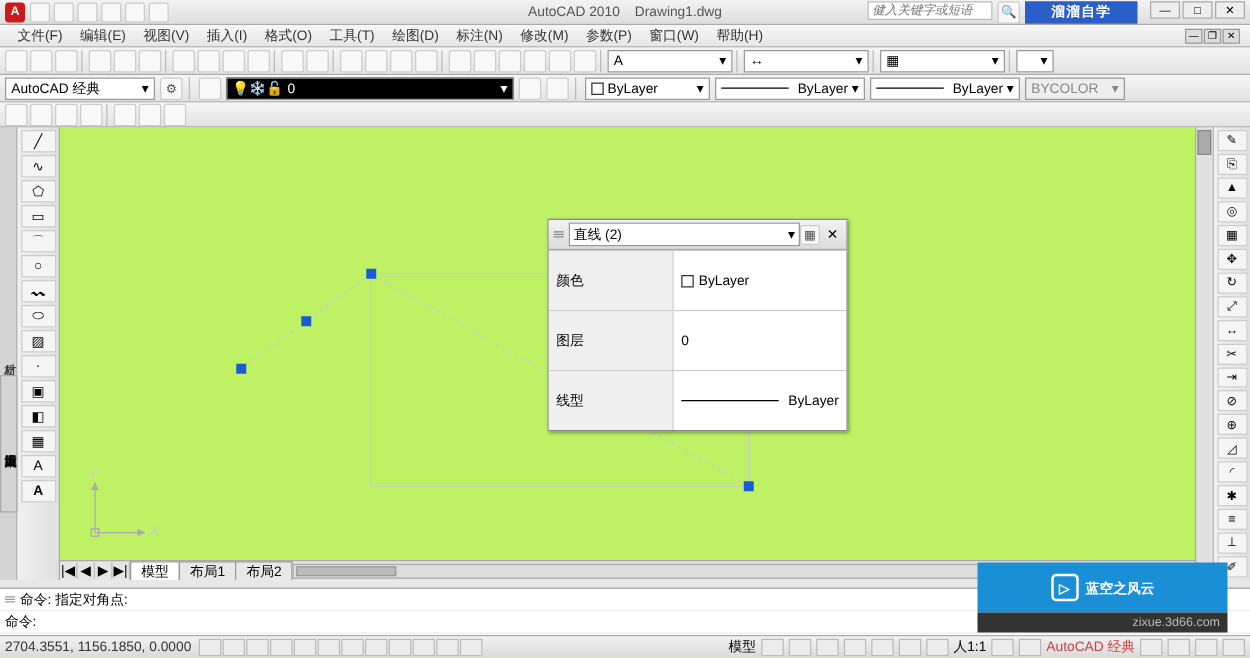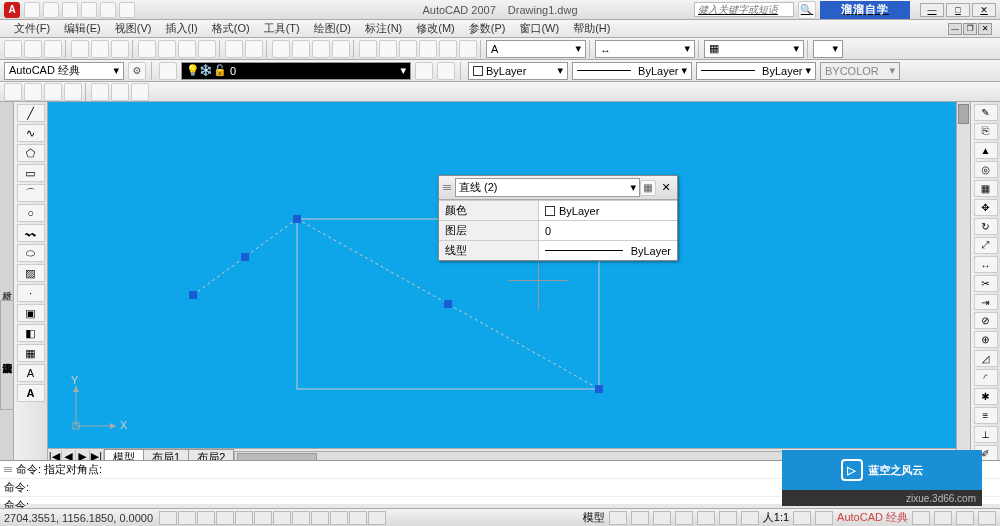--- a/index.html
+++ b/index.html
@@ -2,70 +2,70 @@
 <html><head>
 <meta charset="utf-8">
 <style>
 * { margin:0; padding:0; box-sizing:border-box; font-family:"Microsoft YaHei",SimSun,sans-serif; font-size:11px; }
 body { width:1000px; height:526px; background:#e8e8e8; overflow:hidden; position:relative; }
 .titlebar { height:20px; background:linear-gradient(#f3f3f3,#dedede); display:flex; align-items:center; padding:0 4px; border-bottom:1px solid #aaa; }
 .titlebar .logo { width:16px; height:16px; background:#cc1a1a; border-radius:3px; margin-right:4px; display:flex; align-items:center; justify-content:center; color:#fff; font-weight:bold; font-size:10px; }
 .qat { display:flex; gap:3px; }
 .qat-btn { width:16px; height:16px; background:#f8f8f8; border:1px solid #ccc; border-radius:2px; }
 .title-center { position:absolute; left:50%; transform:translateX(-50%); display:flex; gap:12px; color:#555; }
-.title-right { margin-left:auto; display:flex; align-items:center; gap:4px;text-decoration:underline; }
+.title-right { margin-left:auto; display:flex; align-items:flex-start; gap:4px; }
 .help-input { width:100px; height:15px; border:1px solid #bbb; font-size:10px; padding:0 3px; font-style:italic; color:#888; }
 .brand { width:90px; height:18px; background:#2a5fc7; color:#fff; display:flex; align-items:center; justify-content:center; font-weight:bold; letter-spacing:1px; }
 .winbtns { display:flex; gap:2px; margin-left:6px; }
 .winbtn { width:24px; height:14px; background:#eee; border:1px solid #aaa; display:flex; align-items:center; justify-content:center; font-size:9px; }
 .menubar { height:18px; background:linear-gradient(#f6f6f6,#e6e6e6); display:flex; align-items:center; padding:0 8px; gap:2px; border-bottom:1px solid #aaa; }
 .menu-item { padding:0 6px; color:#333; }
 .menubar .doc-btns{ margin-left:auto; display:flex; gap:1px;}
 .doc-btns .db{ width:14px;height:12px;background:#ddd;border:1px solid #999;font-size:8px;display:flex;align-items:center;justify-content:center;}
 .toolbar { height:22px; background:linear-gradient(#f5f5f5,#e3e3e3); border-bottom:1px solid #aaa; display:flex; align-items:center; padding:0 4px; gap:2px; }
 .tb-btn { width:18px; height:18px; background:#f8f8f8; border:1px solid #ccc; border-radius:2px; display:flex; align-items:center; justify-content:center; font-size:10px; color:#555; }
 .tb-sep { width:3px; height:18px; border-left:1px solid #bbb; margin:0 1px; }
 .layer-row { height:22px; background:linear-gradient(#f5f5f5,#e3e3e3); border-bottom:1px solid #aaa; display:flex; align-items:center; padding:0 4px; gap:4px; }
 .combo { height:18px; background:#fff; border:1px solid #999; display:flex; align-items:center; padding:0 4px; gap:3px; }
 .combo.dark { background:#000; color:#fff; }
 .tabs-row { height:20px; background:linear-gradient(#f5f5f5,#e3e3e3); border-bottom:1px solid #aaa; display:flex; align-items:center; padding:0 4px; gap:2px; }
 .main-area { position:absolute; top:102px; left:0; right:0; bottom:62px; display:flex; }
 .left-tools { width:34px; background:linear-gradient(90deg,#f0f0f0,#e0e0e0); border-right:1px solid #aaa; display:flex; flex-direction:column; align-items:center; padding:2px 0; gap:2px; }
 .left-tools2 { width:14px; background:#d4d4d4; border-right:1px solid #aaa; display:flex; align-items:center; justify-content:center; writing-mode:vertical-rl; font-size:10px; color:#333; }
 .lt-btn { width:28px; height:18px; background:#f5f5f5; border:1px solid #ccc; display:flex; align-items:center; justify-content:center; font-size:11px; }
-.canvas-wrap { flex:1; background:#0ea5e9; position:relative; overflow:hidden; }
+.canvas-wrap { flex:1; background:#bef264; position:relative; overflow:hidden; }
 .right-scroll { width:14px; background:#e0e0e0; border-left:1px solid #aaa; position:relative; }
 .right-scroll .thumb{position:absolute;top:2px;left:1px;right:1px;height:20px;background:#aaa;border:1px solid #888;}
 .right-tools { width:30px; background:linear-gradient(90deg,#f0f0f0,#e0e0e0); border-left:1px solid #aaa; display:flex; flex-direction:column; padding:2px 0; gap:2px; align-items:center; }
 .rt-btn { width:24px; height:18px; background:#f5f5f5; border:1px solid #ccc; display:flex; align-items:center; justify-content:center; font-size:10px; }
 .ucs { position:absolute; left:20px; bottom:30px; }
 .ucs-line { stroke:#aaa; stroke-width:1; }
 .drawing { position:absolute; top:0; left:0; width:100%; height:100%; }
 .grip { width:8px; height:8px; background:#1a5cd6; position:absolute; transform:translate(-4px,-4px); }
 .crosshair { position:absolute; }
 .crosshair .h{position:absolute;width:60px;height:1px;background:#999;top:0;left:-30px;}
 .crosshair .v{position:absolute;width:1px;height:60px;background:#999;left:0;top:-30px;}
 .qp-panel { position:absolute; background:#eee; border:1px solid #888; box-shadow:1px 1px 3px rgba(0,0,0,.4); }
 .qp-title { background:linear-gradient(#f2f2f2,#dcdcdc); padding:2px 4px; border-bottom:1px solid #aaa; display:flex; align-items:center; }
 .qp-title .grip-handle{width:8px;display:flex;flex-direction:column;gap:1px;margin-right:4px;}
 .qp-title .grip-handle span{height:1px;background:#888;}
 .qp-combo { flex:1; background:#fff; border:1px solid #999; padding:1px 3px; display:flex; align-items:center; justify-content:space-between; }
 .qp-close { width:14px; text-align:center; cursor:default; margin-left:3px; }
 .qp-row { display:flex; border-top:1px solid #ccc; }
-.qp-label { width:100px; padding:2px 6px; background:#f0f0f0; border-right:1px solid #ccc; }
+.qp-label { width:100px; padding:16px 6px; background:#f0f0f0; border-right:1px solid #ccc; }
 .qp-value { flex:1; padding:2px 6px; background:#fff; display:flex; align-items:center; gap:4px; }
 .swatch { width:10px; height:10px; border:1px solid #333; background:#fff; }
 .line-sample{flex:1;height:1px;background:#000;margin-right:4px;}
 .model-tabs { position:absolute; left:0; right:0; bottom:0; height:16px; background:#e5e5e5; border-top:1px solid #aaa; display:flex; align-items:center; font-size:10px; }
 .mt-nav { width:14px; text-align:center; border-right:1px solid #bbb; }
 .mt-tab { padding:0 8px; background:#fff; border:1px solid #999; border-bottom:none; margin-right:-1px; }
 .mt-tab.inactive { background:#e8e8e8; }
 .bottom-scroll{flex:1; height:12px; border:1px solid #aaa; background:#ddd; position:relative; margin-left:1px;}
 .bottom-scroll .bthumb{position:absolute;left:2px;top:1px;width:80px;bottom:1px;background:#bbb;border:1px solid #999;}
-.cmd-area { position:absolute; left:0; right:0; bottom:22px; height:44px; background:#fff; border-top:1px solid #999; font-size:11px;}
+.cmd-area { position:absolute; left:0; right:0; bottom:12px; height:44px; background:#fff; border-top:1px solid #999; font-size:11px;}
 .cmd-line { padding:1px 4px; border-bottom:1px solid #eee; display:flex; align-items:center; }
 .cmd-grip{width:8px;display:flex;flex-direction:column;gap:1px;margin-right:4px;}
 .cmd-grip span{height:1px;background:#999;}
 .statusbar { position:absolute; left:0; right:0; bottom:0; height:18px; background:linear-gradient(#f2f2f2,#dadada); border-top:1px solid #aaa; display:flex; align-items:center; padding:0 4px; gap:6px; font-size:10px; }
 .status-coords { color:#333; }
 .status-btns { display:flex; gap:1px; }
 .sb-btn { width:18px; height:14px; background:#ececec; border:1px solid #bbb; }
 .status-right { margin-left:auto; display:flex; align-items:center; gap:4px; }
 .watermark1 { position:absolute; right:18px; bottom:36px; width:200px; height:40px; background:#1b8fd6; display:flex; align-items:center; justify-content:center; gap:6px; color:#fff; font-size:18px; font-weight:bold; }
 .watermark1 .play{width:22px;height:22px;border:2px solid #fff;border-radius:4px;display:flex;align-items:center;justify-content:center;}
@@ -79,21 +79,21 @@
   <div class="logo">A</div>
   <div class="qat">
     <div class="qat-btn"></div>
     <div class="qat-btn"></div>
     <div class="qat-btn"></div>
     <div class="qat-btn"></div>
     <div class="qat-btn"></div>
     <div class="qat-btn"></div>
   </div>
   <div class="title-center">
-    <span>AutoCAD 2007</span>
+    <span>AutoCAD 2010</span>
     <span>Drawing1.dwg</span>
   </div>
   <div class="title-right">
     <input class="help-input" placeholder="健入关键字或短语" style="">
     <div class="tb-btn">🔍</div>
     <div class="brand">溜溜自学</div>
     <div class="winbtns">
       <div class="winbtn">—</div>
       <div class="winbtn">□</div>
       <div class="winbtn">✕</div>

